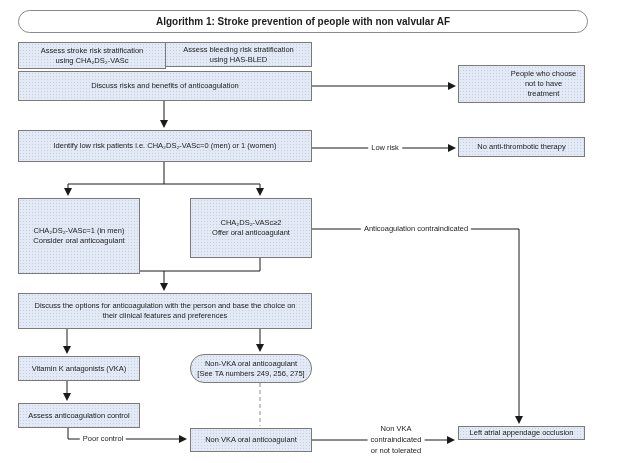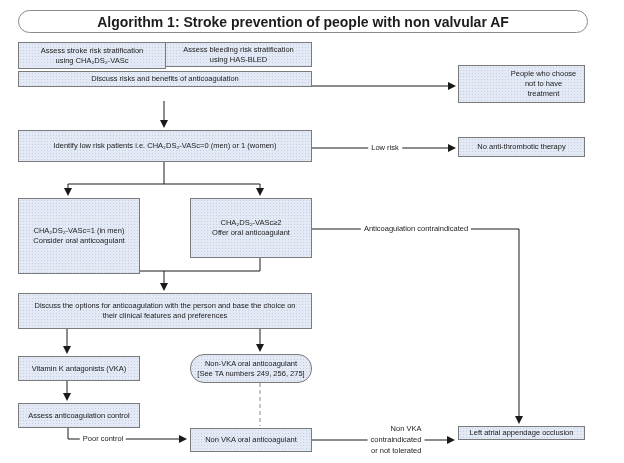--- a/index.html
+++ b/index.html
@@ -29,28 +29,28 @@
     background-size:3px 3px;
     border:1px solid var(--node-border);
     display:flex;flex-direction:column;align-items:center;justify-content:center;
     text-align:center;font-size:7.5px;line-height:1.3;padding:2px 4px;
   }
   .title-box{
     position:absolute;z-index:2;box-sizing:border-box;
     left:18px;top:10px;width:570px;height:23px;
     background:#ffffff;border:1px solid #8a8a8a;border-radius:12px;
     display:flex;align-items:center;justify-content:center;
-    font-size:14px;font-weight:bold;text-align:center;
+    font-size:10px;font-weight:bold;text-align:center;
   }
   .edge-label{
     position:absolute;z-index:3;transform:translate(-50%,-50%);
     background:#ffffff;font-size:7.5px;line-height:1.45;
     padding:0 3px;text-align:center;white-space:nowrap;
   }
-  .edge-label span{display:block;white-space:nowrap;text-align:right;}
+  .edge-label span{display:block;white-space:nowrap;}
   .l2{display:block;}
 </style>
 </head>
 <body>
 
 <div id="flowchart">
 
   <svg id="edges" viewBox="0 0 624 463" xmlns="http://www.w3.org/2000/svg">
 
     <path class="edge" d="M164 101 V121"></path>
@@ -95,21 +95,21 @@
   <div class="node" style="left:18px;top:42px;width:148px;height:27px;">
     <span class="l2">Assess stroke risk stratification</span>
     <span class="l2">using CHA₂DS₂-VASc</span>
   </div>
 
   <div class="node" style="left:165px;top:42px;width:147px;height:25px;">
     <span class="l2">Assess bleeding risk stratification</span>
     <span class="l2">using HAS-BLED</span>
   </div>
 
-  <div class="node" style="left:18px;top:71px;width:294px;height:16px;">
+  <div class="node" style="left:18px;top:71px;width:294px;height:30px;">
     <span>Discuss risks and benefits of anticoagulation</span>
   </div>
 
   <div class="node" style="left:458px;top:65px;width:127px;height:38px;padding-left:48px;">
     <span class="l2">People who choose not to have</span>
     <span class="l2">treatment</span>
   </div>
 
   <div class="node" style="left:18px;top:130px;width:294px;height:32px;">
     <span>Identify low risk patients i.e. CHA₂DS₂-VASc=0 (men) or 1 (women)</span>

